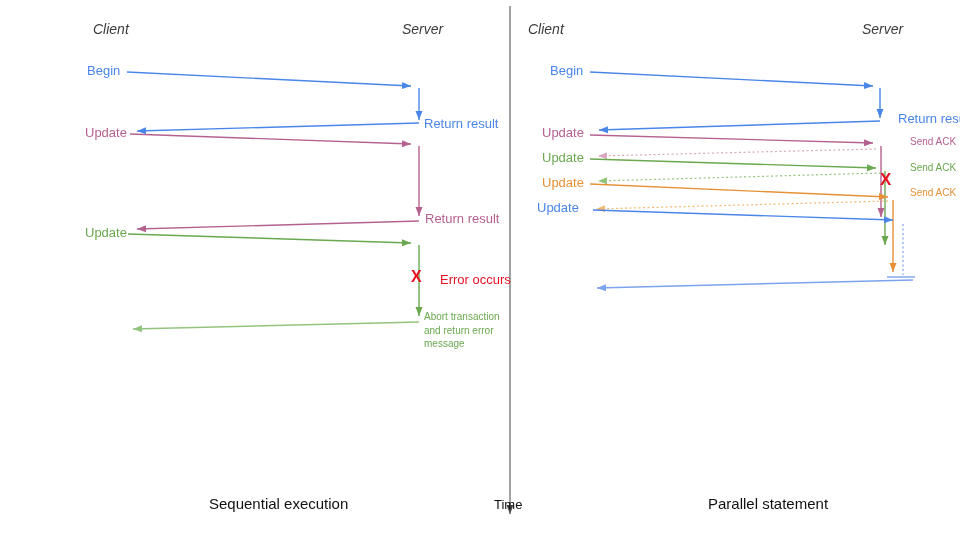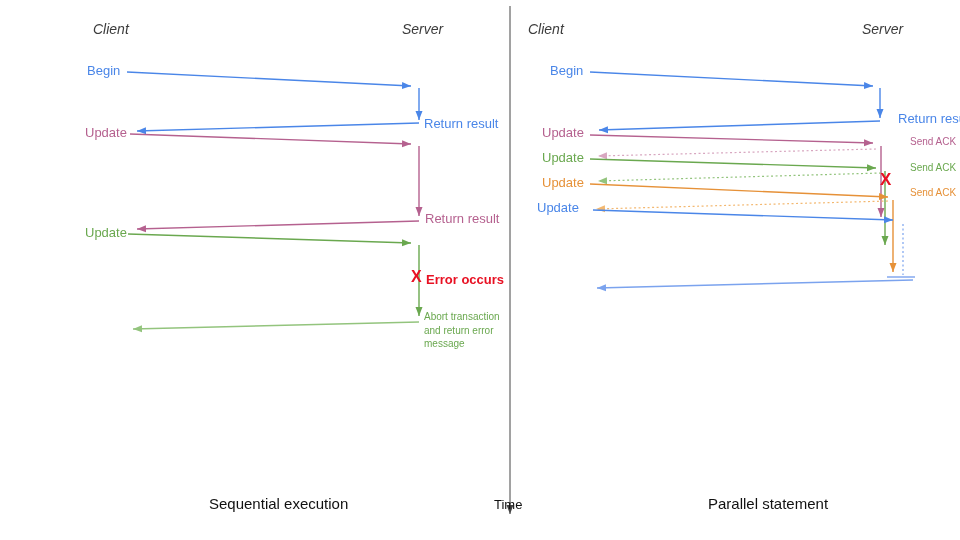--- a/index.html
+++ b/index.html
@@ -99,21 +99,21 @@
   </svg>
 
   <div class="lbl hdr" style="left:48px;top:22px;">Client</div>
   <div class="lbl hdr" style="left:357px;top:22px;">Server</div>
   <div class="lbl c-blue" style="left:42px;top:64px;">Begin</div>
   <div class="lbl c-blue" style="left:379px;top:117px;">Return result</div>
   <div class="lbl c-pink" style="left:40px;top:126px;">Update</div>
   <div class="lbl c-pink" style="left:380px;top:212px;">Return result</div>
   <div class="lbl c-green" style="left:40px;top:226px;">Update</div>
   <div class="lbl xmark" style="left:366px;top:268px;">X</div>
-  <div class="lbl c-red" style="left:381px;top:273px;font-weight:bold;">Error occurs</div>
+  <div class="lbl c-red" style="left:395px;top:273px;">Error occurs</div>
   <div class="lbl cap" style="left:164px;top:496px;">Sequential execution</div>
   <div class="lbl c-green small wrap" style="left:379px;top:310px;width:88px;line-height:13.5px;">Abort transaction and return error message</div>
 
   <div class="lbl hdr" style="left:483px;top:22px;">Client</div>
   <div class="lbl hdr" style="left:817px;top:22px;">Server</div>
   <div class="lbl c-blue" style="left:505px;top:64px;">Begin</div>
   <div class="lbl c-blue" style="left:853px;top:112px;">Return result</div>
   <div class="lbl c-pink" style="left:497px;top:126px;">Update</div>
   <div class="lbl c-pink small" style="left:865px;top:136px;">Send ACK</div>
   <div class="lbl c-green" style="left:497px;top:151px;">Update</div>

